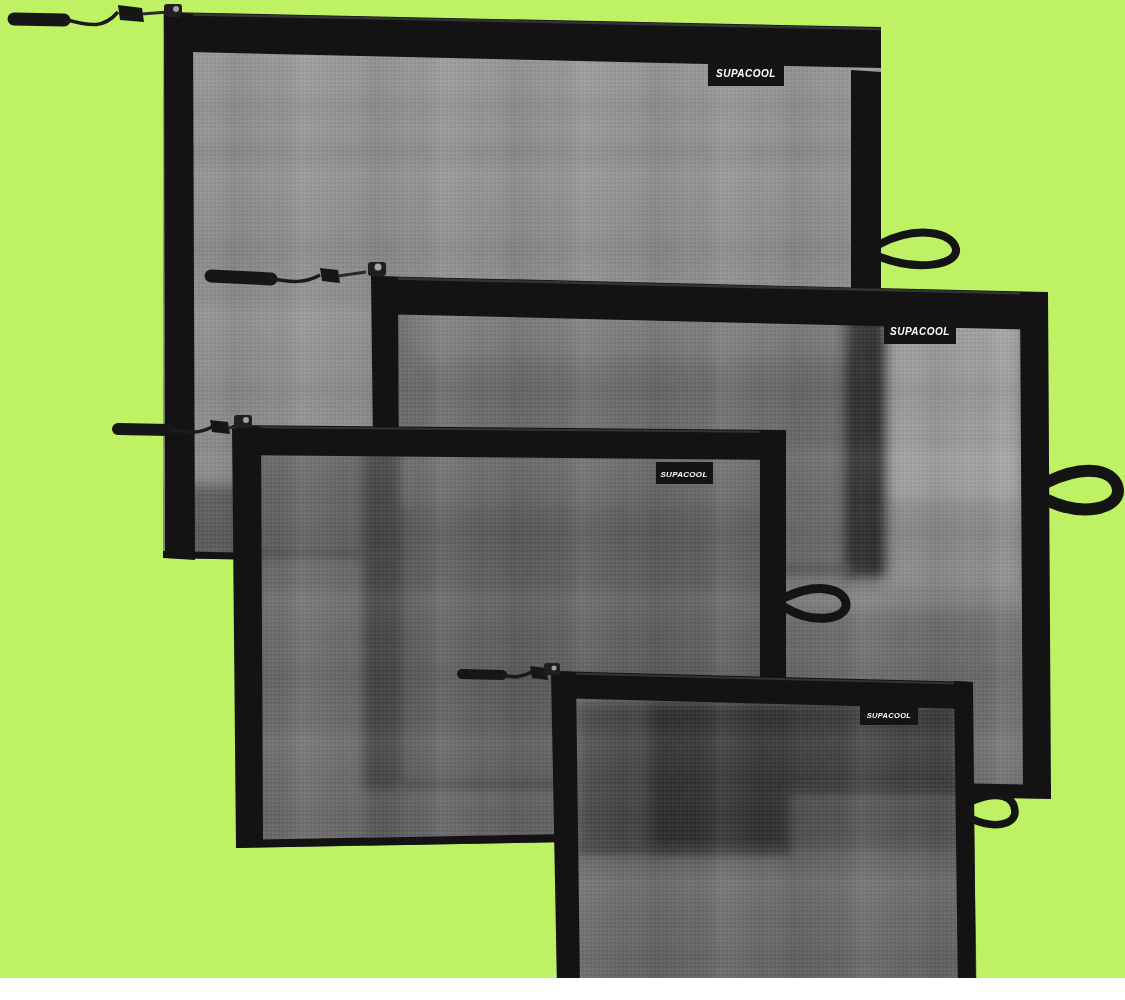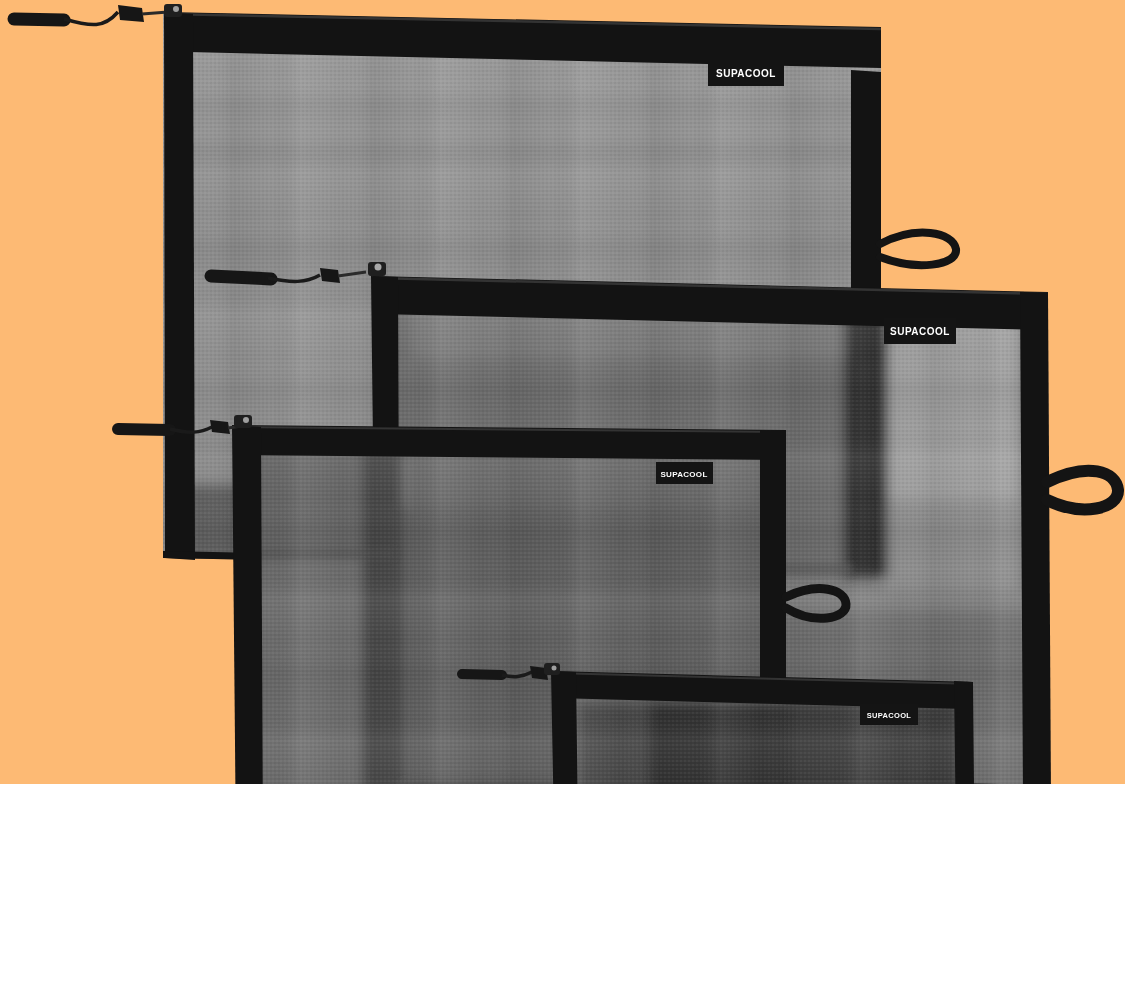--- a/index.html
+++ b/index.html
@@ -1,16 +1,16 @@
 <!DOCTYPE html>
 <html><head>
 <meta charset="utf-8">
 <style>
 html,body{margin:0;padding:0;background:#ffffff;}
-#stage{position:relative;width:1125px;height:784px;background:#fdba74;overflow:hidden;}
+#stage{position:relative;width:1125px;height:978px;background:#bef264;overflow:hidden;font-style:italic;}
 svg{display:block;filter:blur(0.6px);}
 .lbl{font-family:"Liberation Sans",sans-serif;font-weight:bold;fill:#ffffff;}
 </style>
 </head>
 <body>
 
 <div id="stage">
 <svg width="1125" height="1000" viewBox="0 0 1125 1000">
 <defs>
 <linearGradient id="vstripe" x1="20" y1="0" x2="160" y2="0" gradientUnits="userSpaceOnUse" spreadMethod="repeat">

